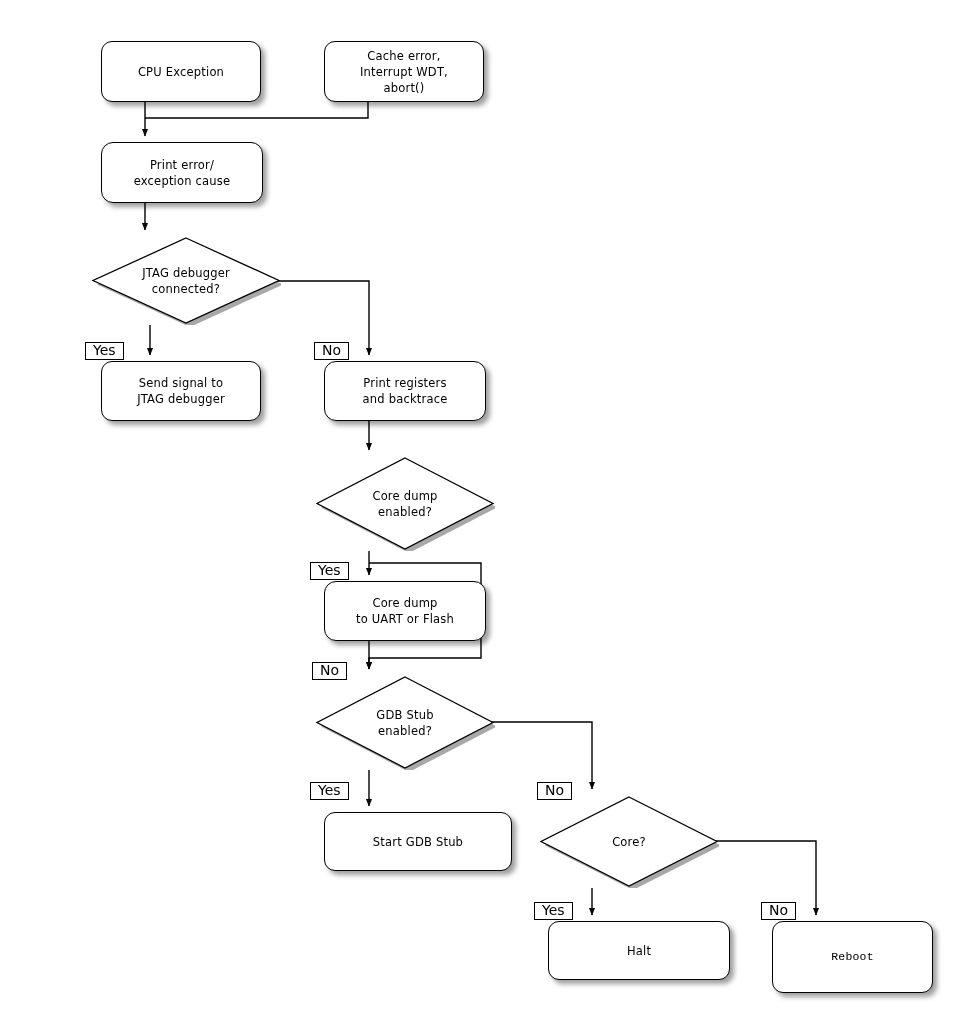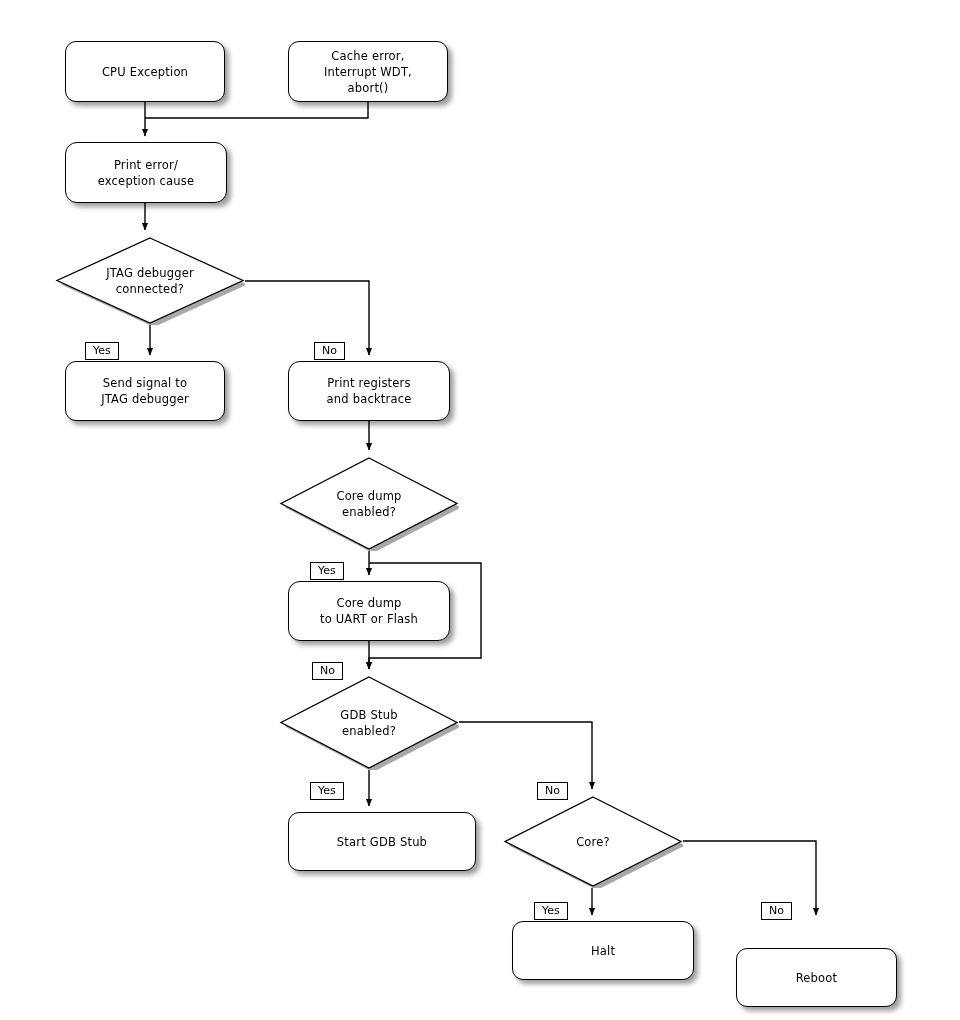--- a/index.html
+++ b/index.html
@@ -32,20 +32,21 @@
     display: flex;
     align-items: center;
     justify-content: center;
     text-align: center;
     color: #000000;
     font-size: 11.5px;
     line-height: 16px;
     letter-spacing: 0.2px;
     white-space: pre;
     z-index: 3;
+    margin-left: 36px;
   }
   .proc {
     background: #ffffff;
     border: 1.5px solid #000000;
     box-shadow: 4px 4px 5px rgba(0,0,0,0.38);
   }
   .rounded {
     border-radius: 11px;
   }
   .sharp {
@@ -65,21 +66,21 @@
     left: 0; top: 0;
     width: 100%;
     height: 100%;
     z-index: 1;
   }
   .edge-label {
     position: absolute;
     background: #ffffff;
     border: 1.2px solid #000000;
     color: #000000;
-    font-size: 11px;
+    font-size: 14px;
     line-height: 13px;
     padding: 1px 7px 2px 7px;
     z-index: 5;
     white-space: pre;
   }
 </style>
 </head>
 <body>
 
 <div id="canvas">
@@ -134,21 +135,21 @@
           <path d="M 90,2 L 178,47.5 L 90,93 L 2,47.5 Z" transform="translate(4,4)" fill="rgba(0,0,0,0.34)" stroke="none"></path>
           <path d="M 90,2 L 178,47.5 L 90,93 L 2,47.5 Z" fill="#ffffff" stroke="#000000" stroke-width="1.3"></path>
         </svg><span class="dtext">GDB Stub
 enabled?</span></div>
       <div class="node proc rounded" style="left: 288px; top: 812px; width: 188px; height: 59px;"><span>Start GDB Stub</span></div>
       <div class="node decision" style="left: 503px; top: 795px; width: 180px; height: 93px;"><svg class="dshape" viewBox="0 0 180 93" preserveAspectRatio="none">
           <path d="M 90,2 L 178,46.5 L 90,91 L 2,46.5 Z" transform="translate(4,4)" fill="rgba(0,0,0,0.34)" stroke="none"></path>
           <path d="M 90,2 L 178,46.5 L 90,91 L 2,46.5 Z" fill="#ffffff" stroke="#000000" stroke-width="1.3"></path>
         </svg><span class="dtext">Core?</span></div>
       <div class="node proc rounded" style="left: 512px; top: 921px; width: 182px; height: 59px;"><span>Halt</span></div>
-      <div class="node proc rounded" style="left: 736px; top: 948px; width: 161px; height: 59px;"><span>Reboot</span></div>
+      <div class="node proc rounded" style="left: 736px; top: 921px; width: 161px; height: 72px; font-family: Liberation Mono, monospace;"><span>Reboot</span></div>
     </div>
   <div id="label-layer">
       <div class="edge-label" style="left: 85px; top: 342px;">Yes</div>
       <div class="edge-label" style="left: 314px; top: 342px;">No</div>
       <div class="edge-label" style="left: 310px; top: 562px;">Yes</div>
       <div class="edge-label" style="left: 312px; top: 662px;">No</div>
       <div class="edge-label" style="left: 310px; top: 782px;">Yes</div>
       <div class="edge-label" style="left: 537px; top: 782px;">No</div>
       <div class="edge-label" style="left: 534px; top: 902px;">Yes</div>
       <div class="edge-label" style="left: 761px; top: 902px;">No</div>

